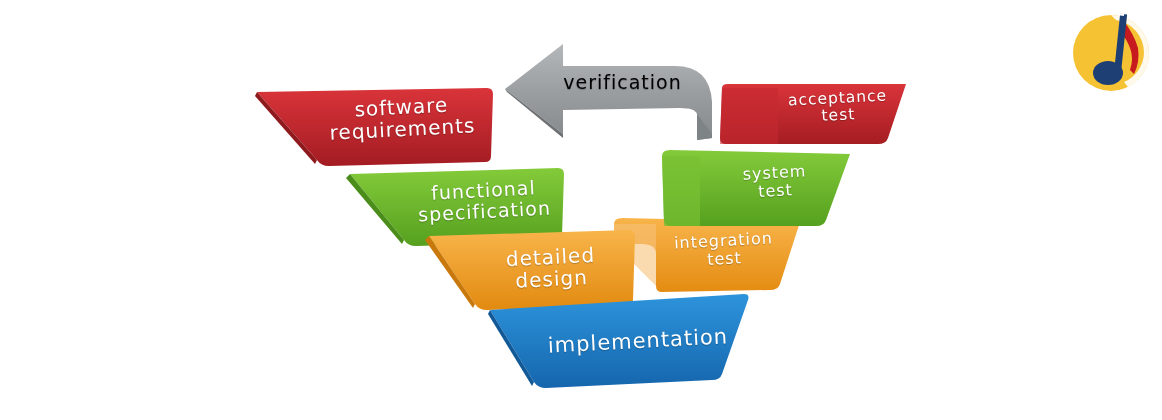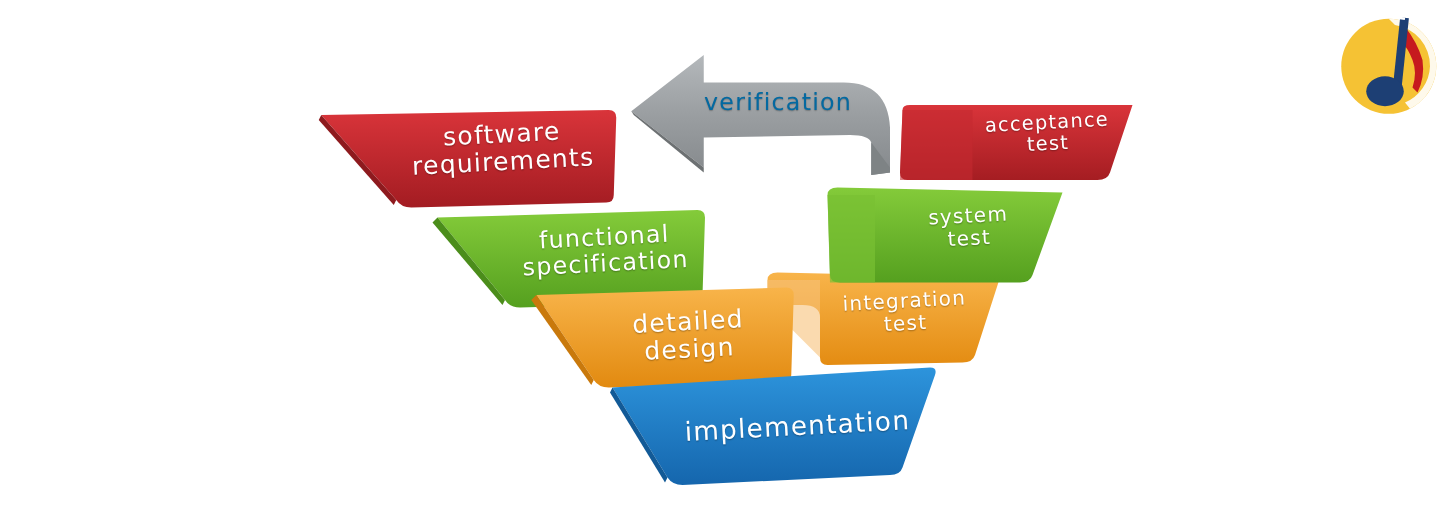--- a/index.html
+++ b/index.html
@@ -26,21 +26,21 @@
         <linearGradient id="gArrow" x1="0" y1="0" x2="0" y2="1">
           <stop offset="0" stop-color="#b4b8bb"></stop>
           <stop offset="0.5" stop-color="#9a9ea1"></stop>
           <stop offset="1" stop-color="#85898c"></stop>
         </linearGradient>
       </defs>
       <path d="M0,47 L58,2 L58,24 L170,24 Q205,24 207,60 L207,96 L192,98 L192,72 Q190,66 175,66 L58,68 L58,92 Z" fill="url(#gArrow)"></path>
       <path d="M0,47 L58,92 L58,96 L2,50 Z" fill="#6d7173"></path>
       <path d="M192,72 L192,98 L207,96 L207,92 Z" fill="#7e8385"></path>
     </svg>
-    <div class="label" style="left:50px;top:30px;width:135px;font-size:19px;transform:none;color:#0369a1;">verification</div>
+    <div class="label" style="left:50px;top:30px;width:135px;font-size:19px;transform:none;color:#000000;">verification</div>
   </div>
 
   <div class="block" style="left:255px;top:86px;width:240px;height:80px;">
     <svg width="240" height="80">
       <defs>
         <linearGradient id="gRed1" x1="0" y1="0" x2="0" y2="1">
           <stop offset="0" stop-color="#d9343a"></stop>
           <stop offset="1" stop-color="#a31c22"></stop>
         </linearGradient>
       </defs>

